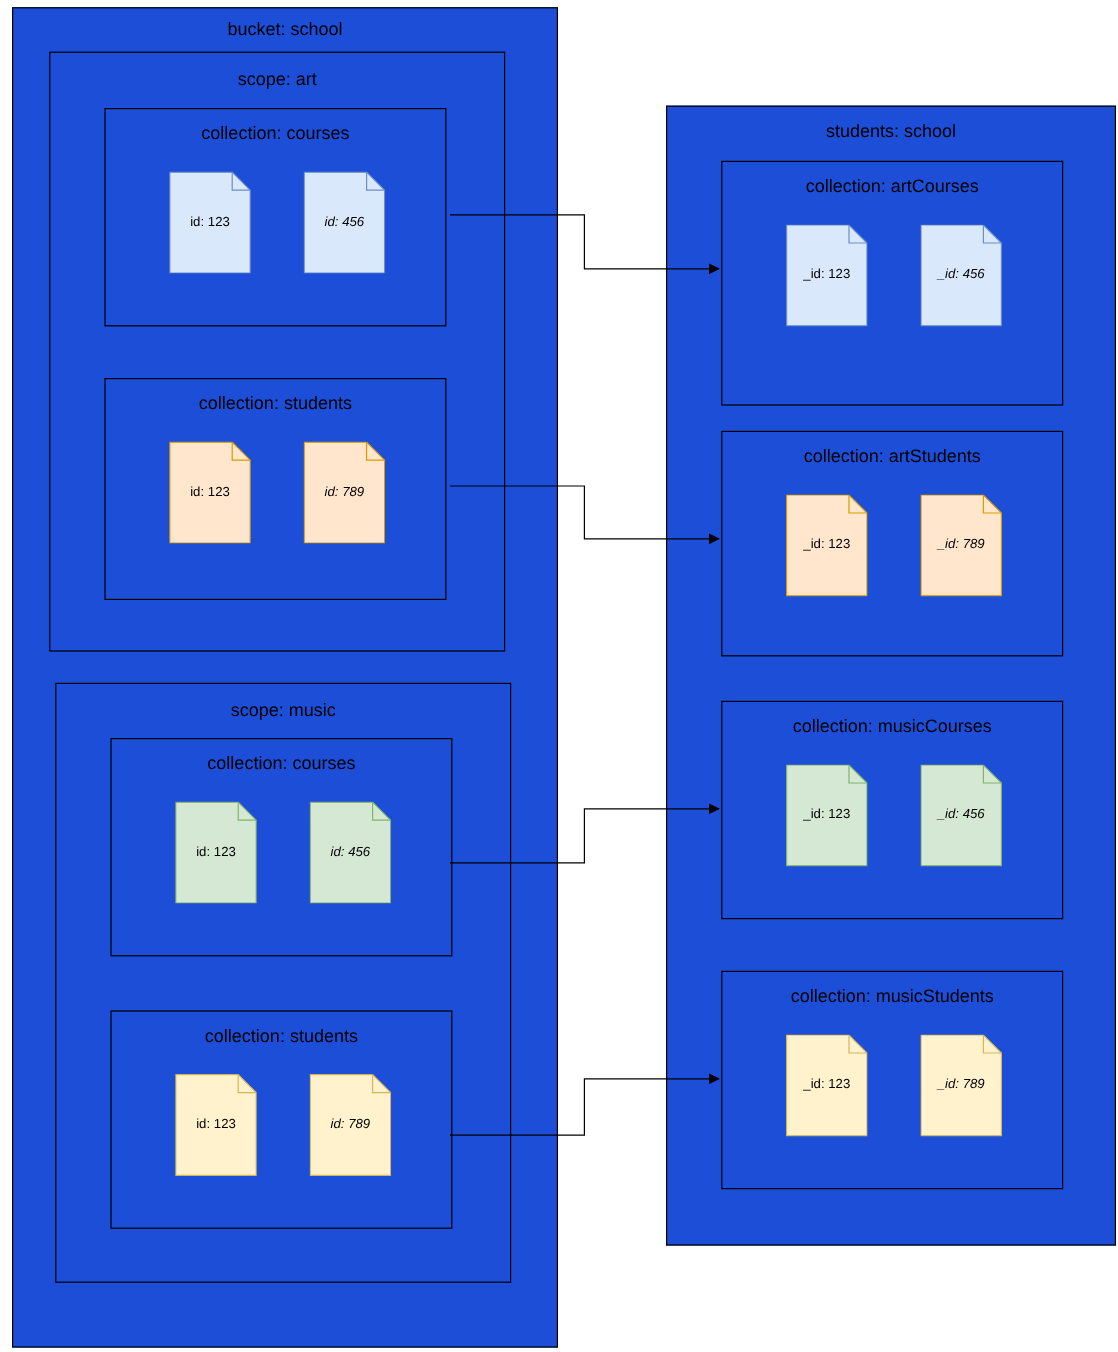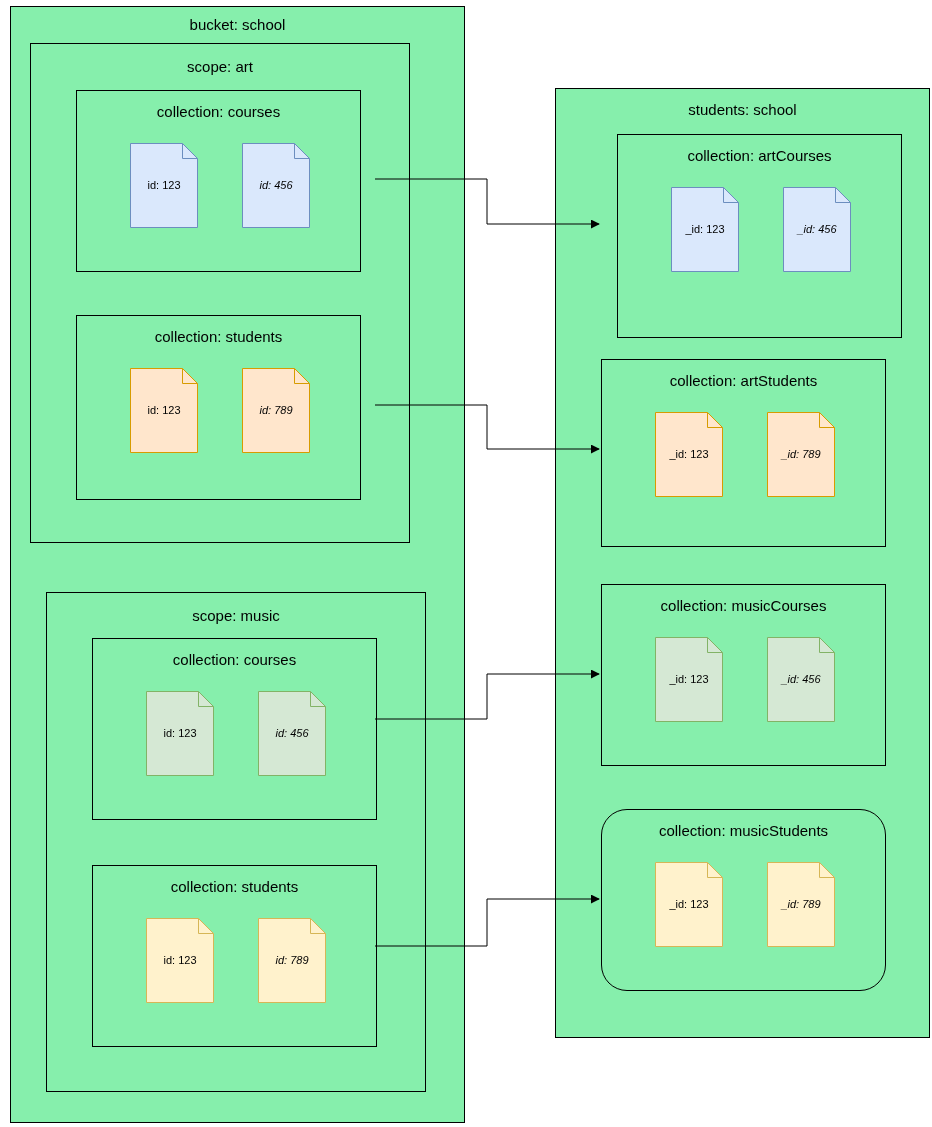--- a/index.html
+++ b/index.html
@@ -8,21 +8,21 @@
     width: 932px;
     height: 1127px;
     background: #ffffff;
     font-family: "Liberation Sans", sans-serif;
     color: #000000;
     overflow: hidden;
   }
   .box {
     position: absolute;
     border: 1px solid #000000;
-    background: #86efac;
+    background: #1d4ed8;
     box-sizing: border-box;
   }
   .box-title {
     text-align: center;
     font-size: 15px;
     padding-top: 12px;
     line-height: 1.2;
     user-select: none;
   }
   .bucket-title { padding-top: 9px; }
@@ -52,21 +52,21 @@
   .arrow-line { fill: none; stroke: #000000; stroke-width: 1; }
 </style>
 </head>
 <body>
 
 <div class="canvas">
 
   <div class="box" style="left:10px; top:6px; width:455px; height:1117px;">
     <div class="box-title bucket-title">bucket: school</div>
 
-    <div class="box" style="left:19px; top:36px; width:380px; height:500px;">
+    <div class="box" style="left:30px; top:36px; width:380px; height:500px;">
       <div class="box-title scope-title">scope: art</div>
 
       <div class="box" style="left:45px; top:46px; width:285px; height:182px;">
         <div class="box-title">collection: courses</div>
         <div class="doc doc-a">
           <svg width="68" height="85" viewBox="0 0 68 85">
             <path class="doc-shape" d="M0.5,0.5 L52.5,0.5 L67.5,15.5 L67.5,84.5 L0.5,84.5 Z" fill="#dae8fc" stroke="#6c8ebf"></path>
             <path class="doc-fold" fill="none" d="M52.5,0.5 L52.5,15.5 L67.5,15.5" stroke="#6c8ebf"></path>
           </svg>
           <span class="doc-label">id: 123</span>
@@ -92,21 +92,21 @@
         <div class="doc doc-b">
           <svg width="68" height="85" viewBox="0 0 68 85">
             <path class="doc-shape" d="M0.5,0.5 L52.5,0.5 L67.5,15.5 L67.5,84.5 L0.5,84.5 Z" fill="#ffe6cc" stroke="#d79b00"></path>
             <path class="doc-fold" fill="none" d="M52.5,0.5 L52.5,15.5 L67.5,15.5" stroke="#d79b00"></path>
           </svg>
           <span class="doc-label">id: 789</span>
         </div>
       </div>
     </div>
 
-    <div class="box" style="left:35px; top:585px; width:380px; height:500px;">
+    <div class="box" style="left:35px; top:562px; width:380px; height:500px;">
       <div class="box-title scope-title">scope: music</div>
 
       <div class="box" style="left:45px; top:45px; width:285px; height:182px;">
         <div class="box-title">collection: courses</div>
         <div class="doc doc-a">
           <svg width="68" height="85" viewBox="0 0 68 85">
             <path class="doc-shape" d="M0.5,0.5 L52.5,0.5 L67.5,15.5 L67.5,84.5 L0.5,84.5 Z" fill="#d5e8d4" stroke="#82b366"></path>
             <path class="doc-fold" fill="none" d="M52.5,0.5 L52.5,15.5 L67.5,15.5" stroke="#82b366"></path>
           </svg>
           <span class="doc-label">id: 123</span>
@@ -136,21 +136,21 @@
           </svg>
           <span class="doc-label">id: 789</span>
         </div>
       </div>
     </div>
   </div>
 
   <div class="box" style="left:555px; top:88px; width:375px; height:950px;">
     <div class="box-title">students: school</div>
 
-    <div class="box" style="left:45px; top:45px; width:285px; height:204px;margin-left:16px;">
+    <div class="box" style="left:45px; top:45px; width:285px; height:204px;">
       <div class="box-title">collection: artCourses</div>
       <div class="doc doc-a">
         <svg width="68" height="85" viewBox="0 0 68 85">
           <path class="doc-shape" d="M0.5,0.5 L52.5,0.5 L67.5,15.5 L67.5,84.5 L0.5,84.5 Z" fill="#dae8fc" stroke="#6c8ebf"></path>
           <path class="doc-fold" fill="none" d="M52.5,0.5 L52.5,15.5 L67.5,15.5" stroke="#6c8ebf"></path>
         </svg>
         <span class="doc-label">_id: 123</span>
       </div>
       <div class="doc doc-b">
         <svg width="68" height="85" viewBox="0 0 68 85">
@@ -190,21 +190,21 @@
       </div>
       <div class="doc doc-b">
         <svg width="68" height="85" viewBox="0 0 68 85">
           <path class="doc-shape" d="M0.5,0.5 L52.5,0.5 L67.5,15.5 L67.5,84.5 L0.5,84.5 Z" fill="#d5e8d4" stroke="#82b366"></path>
           <path class="doc-fold" fill="none" d="M52.5,0.5 L52.5,15.5 L67.5,15.5" stroke="#82b366"></path>
         </svg>
         <span class="doc-label">_id: 456</span>
       </div>
     </div>
 
-    <div class="box" style="left:45px; top:720px; width:285px; height:182px;border-radius:26px;">
+    <div class="box" style="left:45px; top:720px; width:285px; height:182px;">
       <div class="box-title">collection: musicStudents</div>
       <div class="doc doc-a">
         <svg width="68" height="85" viewBox="0 0 68 85">
           <path class="doc-shape" d="M0.5,0.5 L52.5,0.5 L67.5,15.5 L67.5,84.5 L0.5,84.5 Z" fill="#fff2cc" stroke="#d6b656"></path>
           <path class="doc-fold" fill="none" d="M52.5,0.5 L52.5,15.5 L67.5,15.5" stroke="#d6b656"></path>
         </svg>
         <span class="doc-label">_id: 123</span>
       </div>
       <div class="doc doc-b">
         <svg width="68" height="85" viewBox="0 0 68 85">

